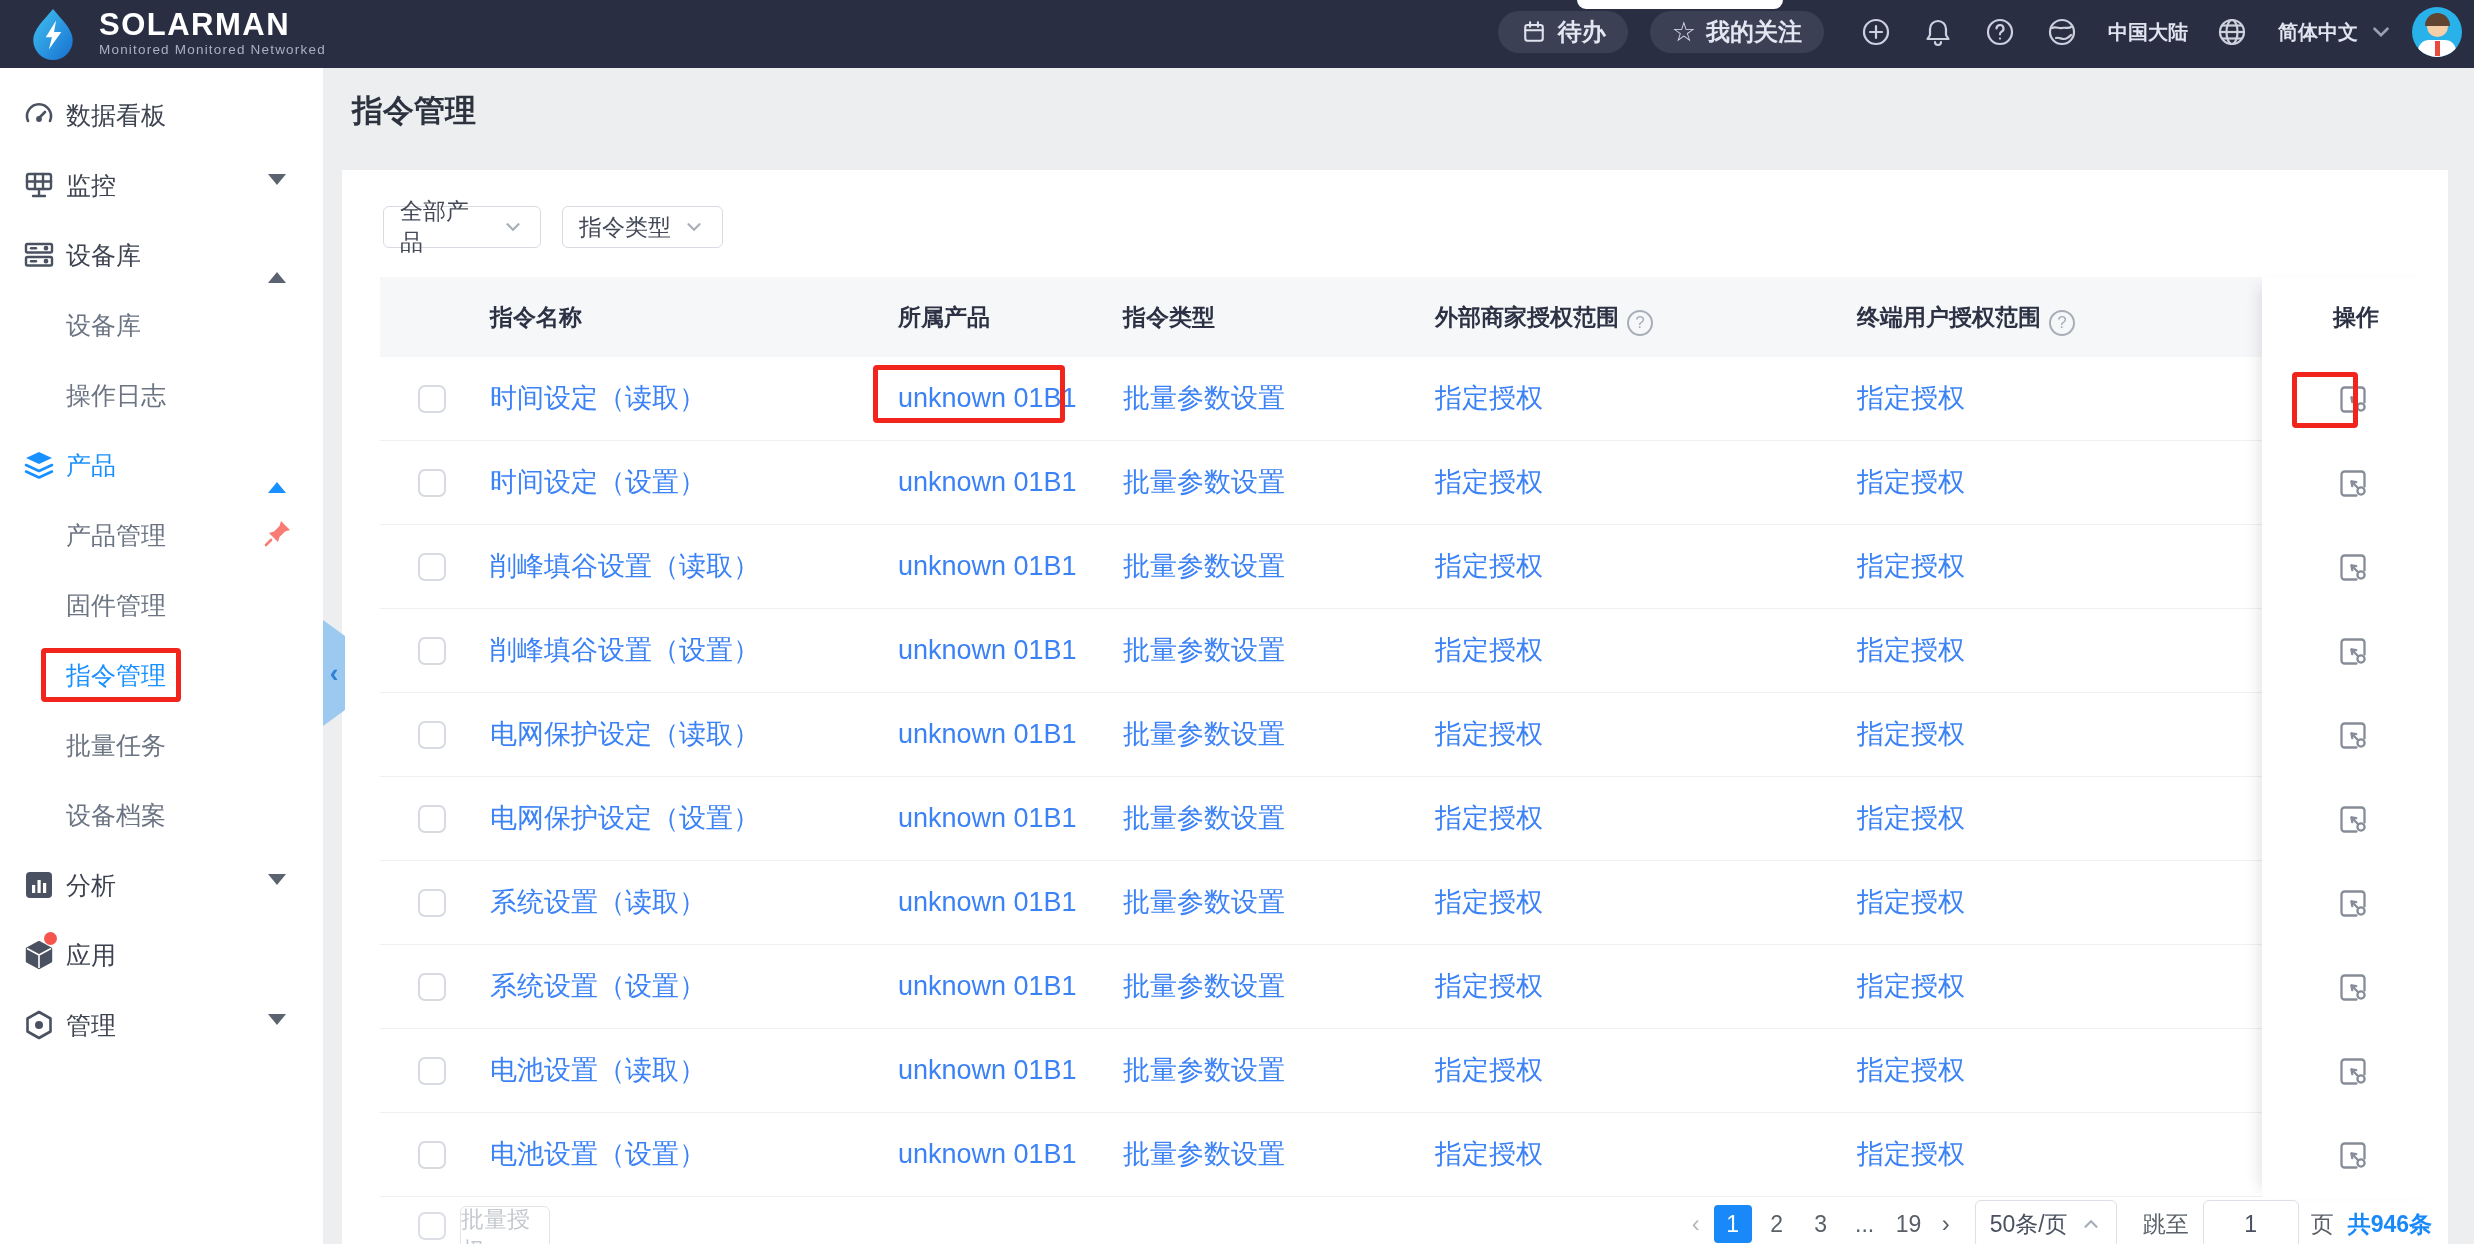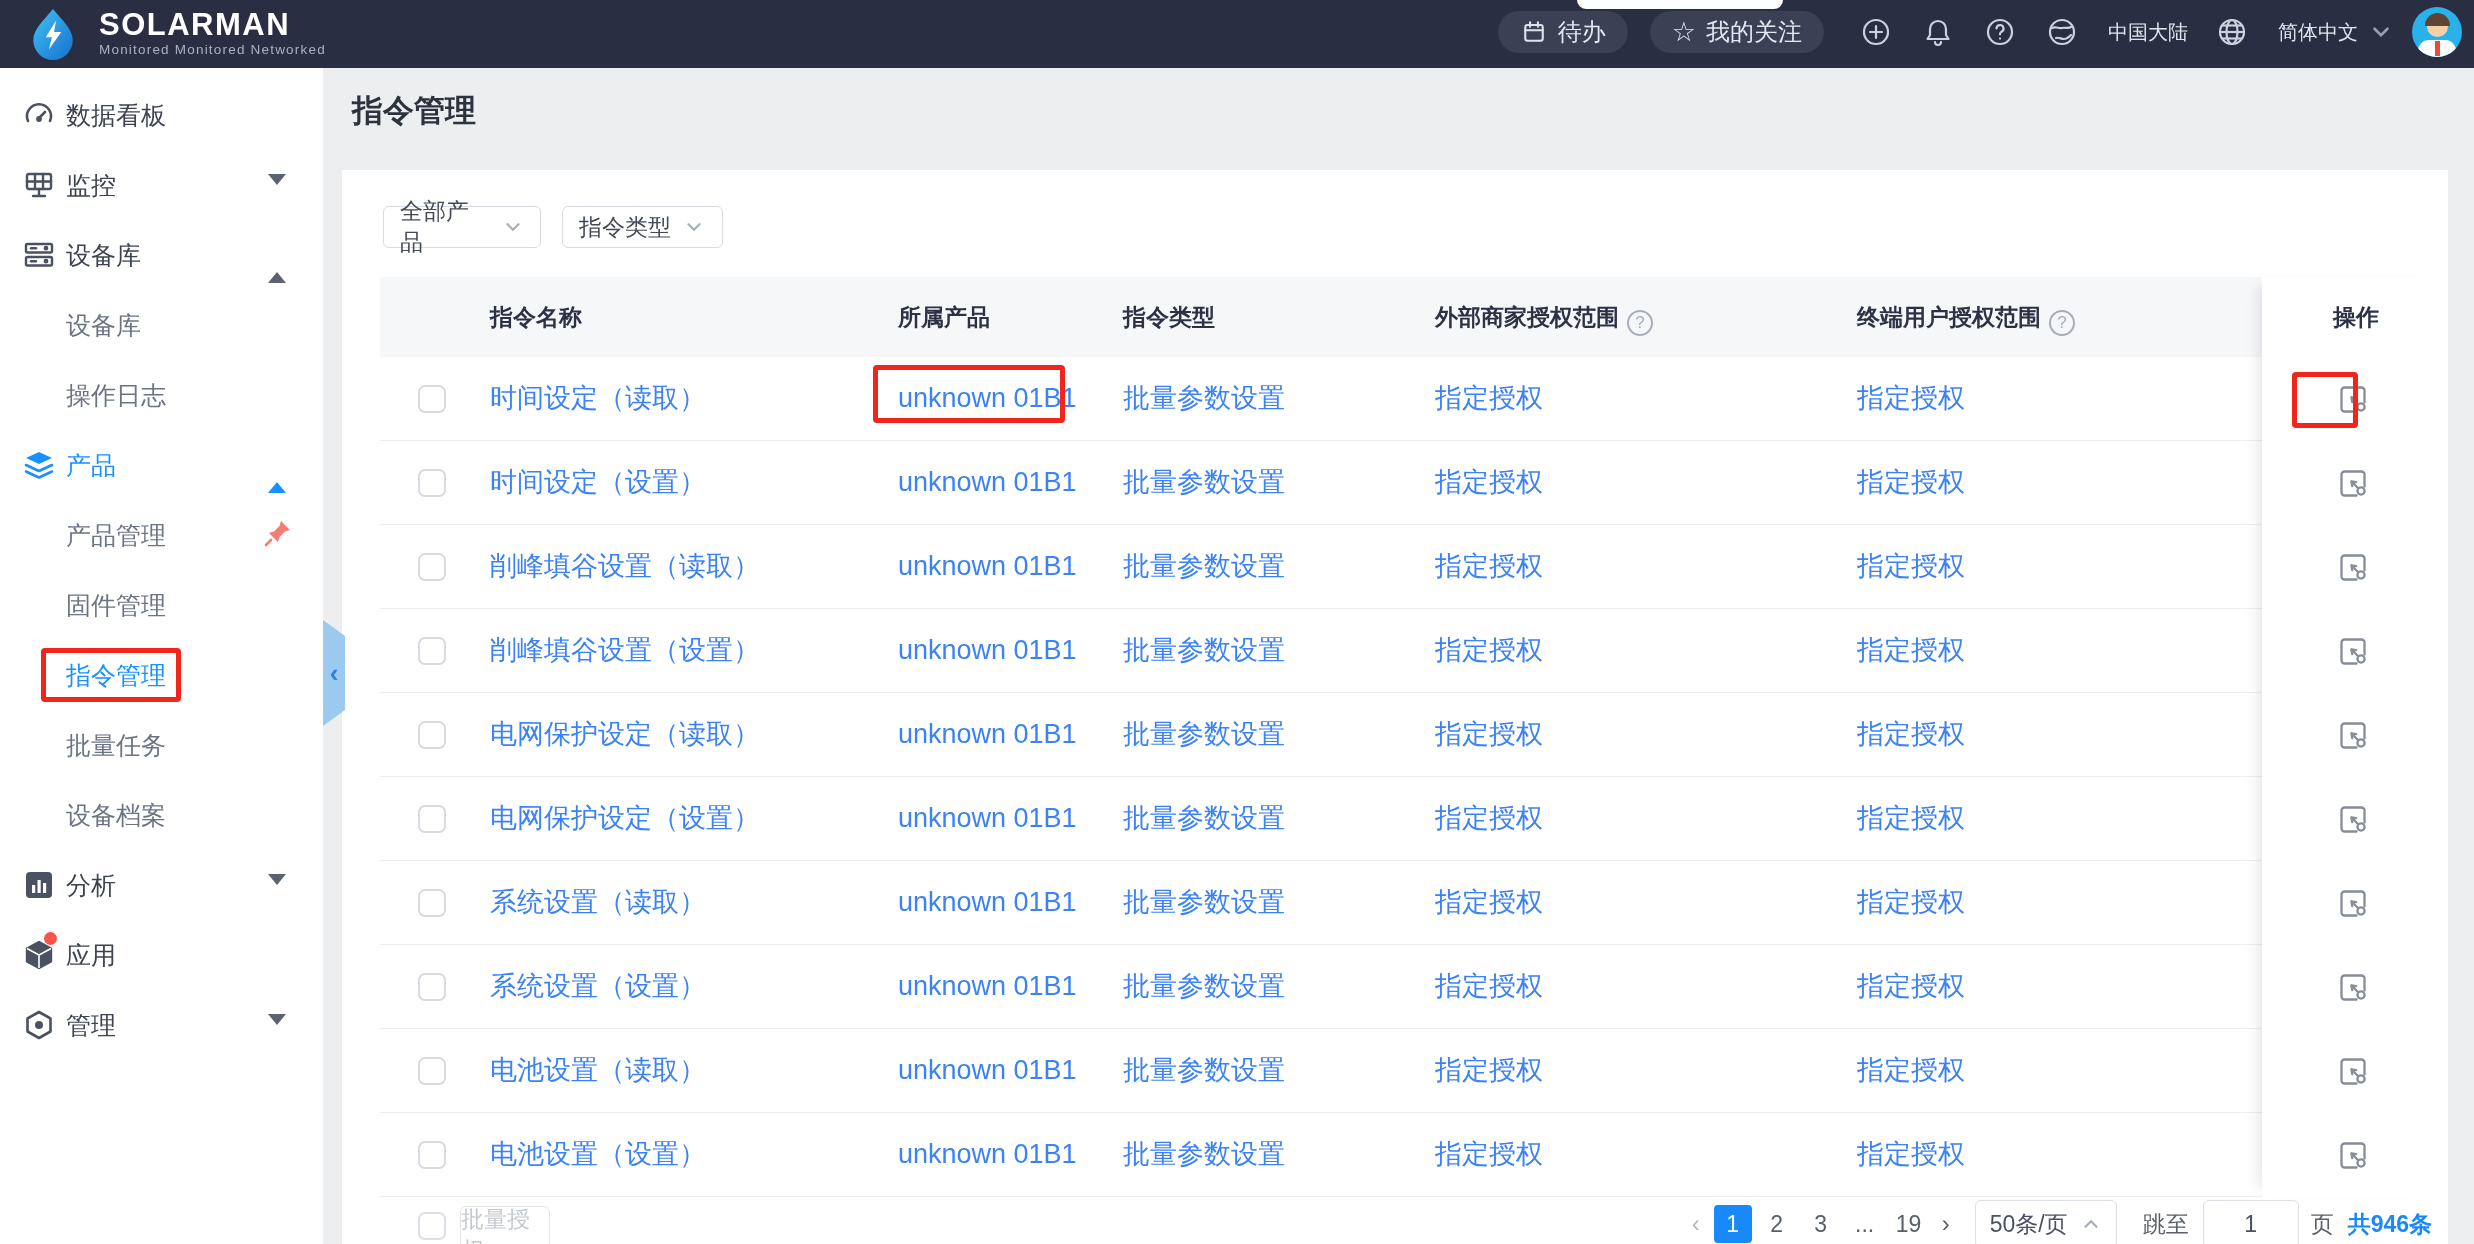--- a/index.html
+++ b/index.html
@@ -8,21 +8,21 @@
     position:relative; background:#eceef0;
     font-family:"Liberation Sans","DejaVu Sans",sans-serif;
     color:#3d4350; -webkit-font-smoothing:antialiased;
   }
   
   .topbar { position:absolute; left:0; top:0; width:2474px; height:68px; background:#2a2e43; z-index:10; }
   .brand { position:absolute; left:26px; top:6px; display:flex; align-items:center; }
   .brand-txt { margin-left:19px; }
   .brand-name { font-size:31px; font-weight:700; color:#ffffff; letter-spacing:1.5px; line-height:30px; }
   .brand-sub { font-size:13.5px; color:#a9b0c2; letter-spacing:1.2px; margin-top:2px; }
-  .top-right { position:absolute; right:0; top:0; height:64px; display:flex; align-items:center; }
+  .top-right { position:absolute; right:0; top:0; height:64px; display:flex; align-items:center;font-weight:bold; }
   .pill { height:42px; border-radius:21px; background:#3b4054; display:flex; align-items:center; padding:0 22px; color:#e3e7f1; font-size:24px; cursor:pointer; }
   .pill .picon { margin-right:10px; display:flex; }
   .tb-icon { display:flex; align-items:center; justify-content:center; cursor:pointer; }
   .tb-label { color:#e0e4ef; font-size:20px; margin-left:22px; }
   .toast-partial { position:absolute; left:1577px; top:0; width:206px; height:9px; background:#ffffff; border-radius:0 0 10px 10px; z-index:40; }
   .avatar { width:50px; height:50px; border-radius:50%; background:#29b1ea; overflow:hidden; position:relative; cursor:pointer; }
   .av-hair { position:absolute; left:13px; top:6px; width:25px; height:13px; border-radius:13px 13px 0 0; background:#5f4431; }
   .av-head { position:absolute; left:15px; top:9px; width:21px; height:21px; border-radius:50%; background:#f6cfa8; }
   .av-shirt { position:absolute; left:6px; top:33px; width:38px; height:20px; border-radius:11px 11px 0 0; background:#ffffff; }
   .av-tie { position:absolute; left:23px; top:34px; width:5px; height:15px; background:#e84b3c; }

